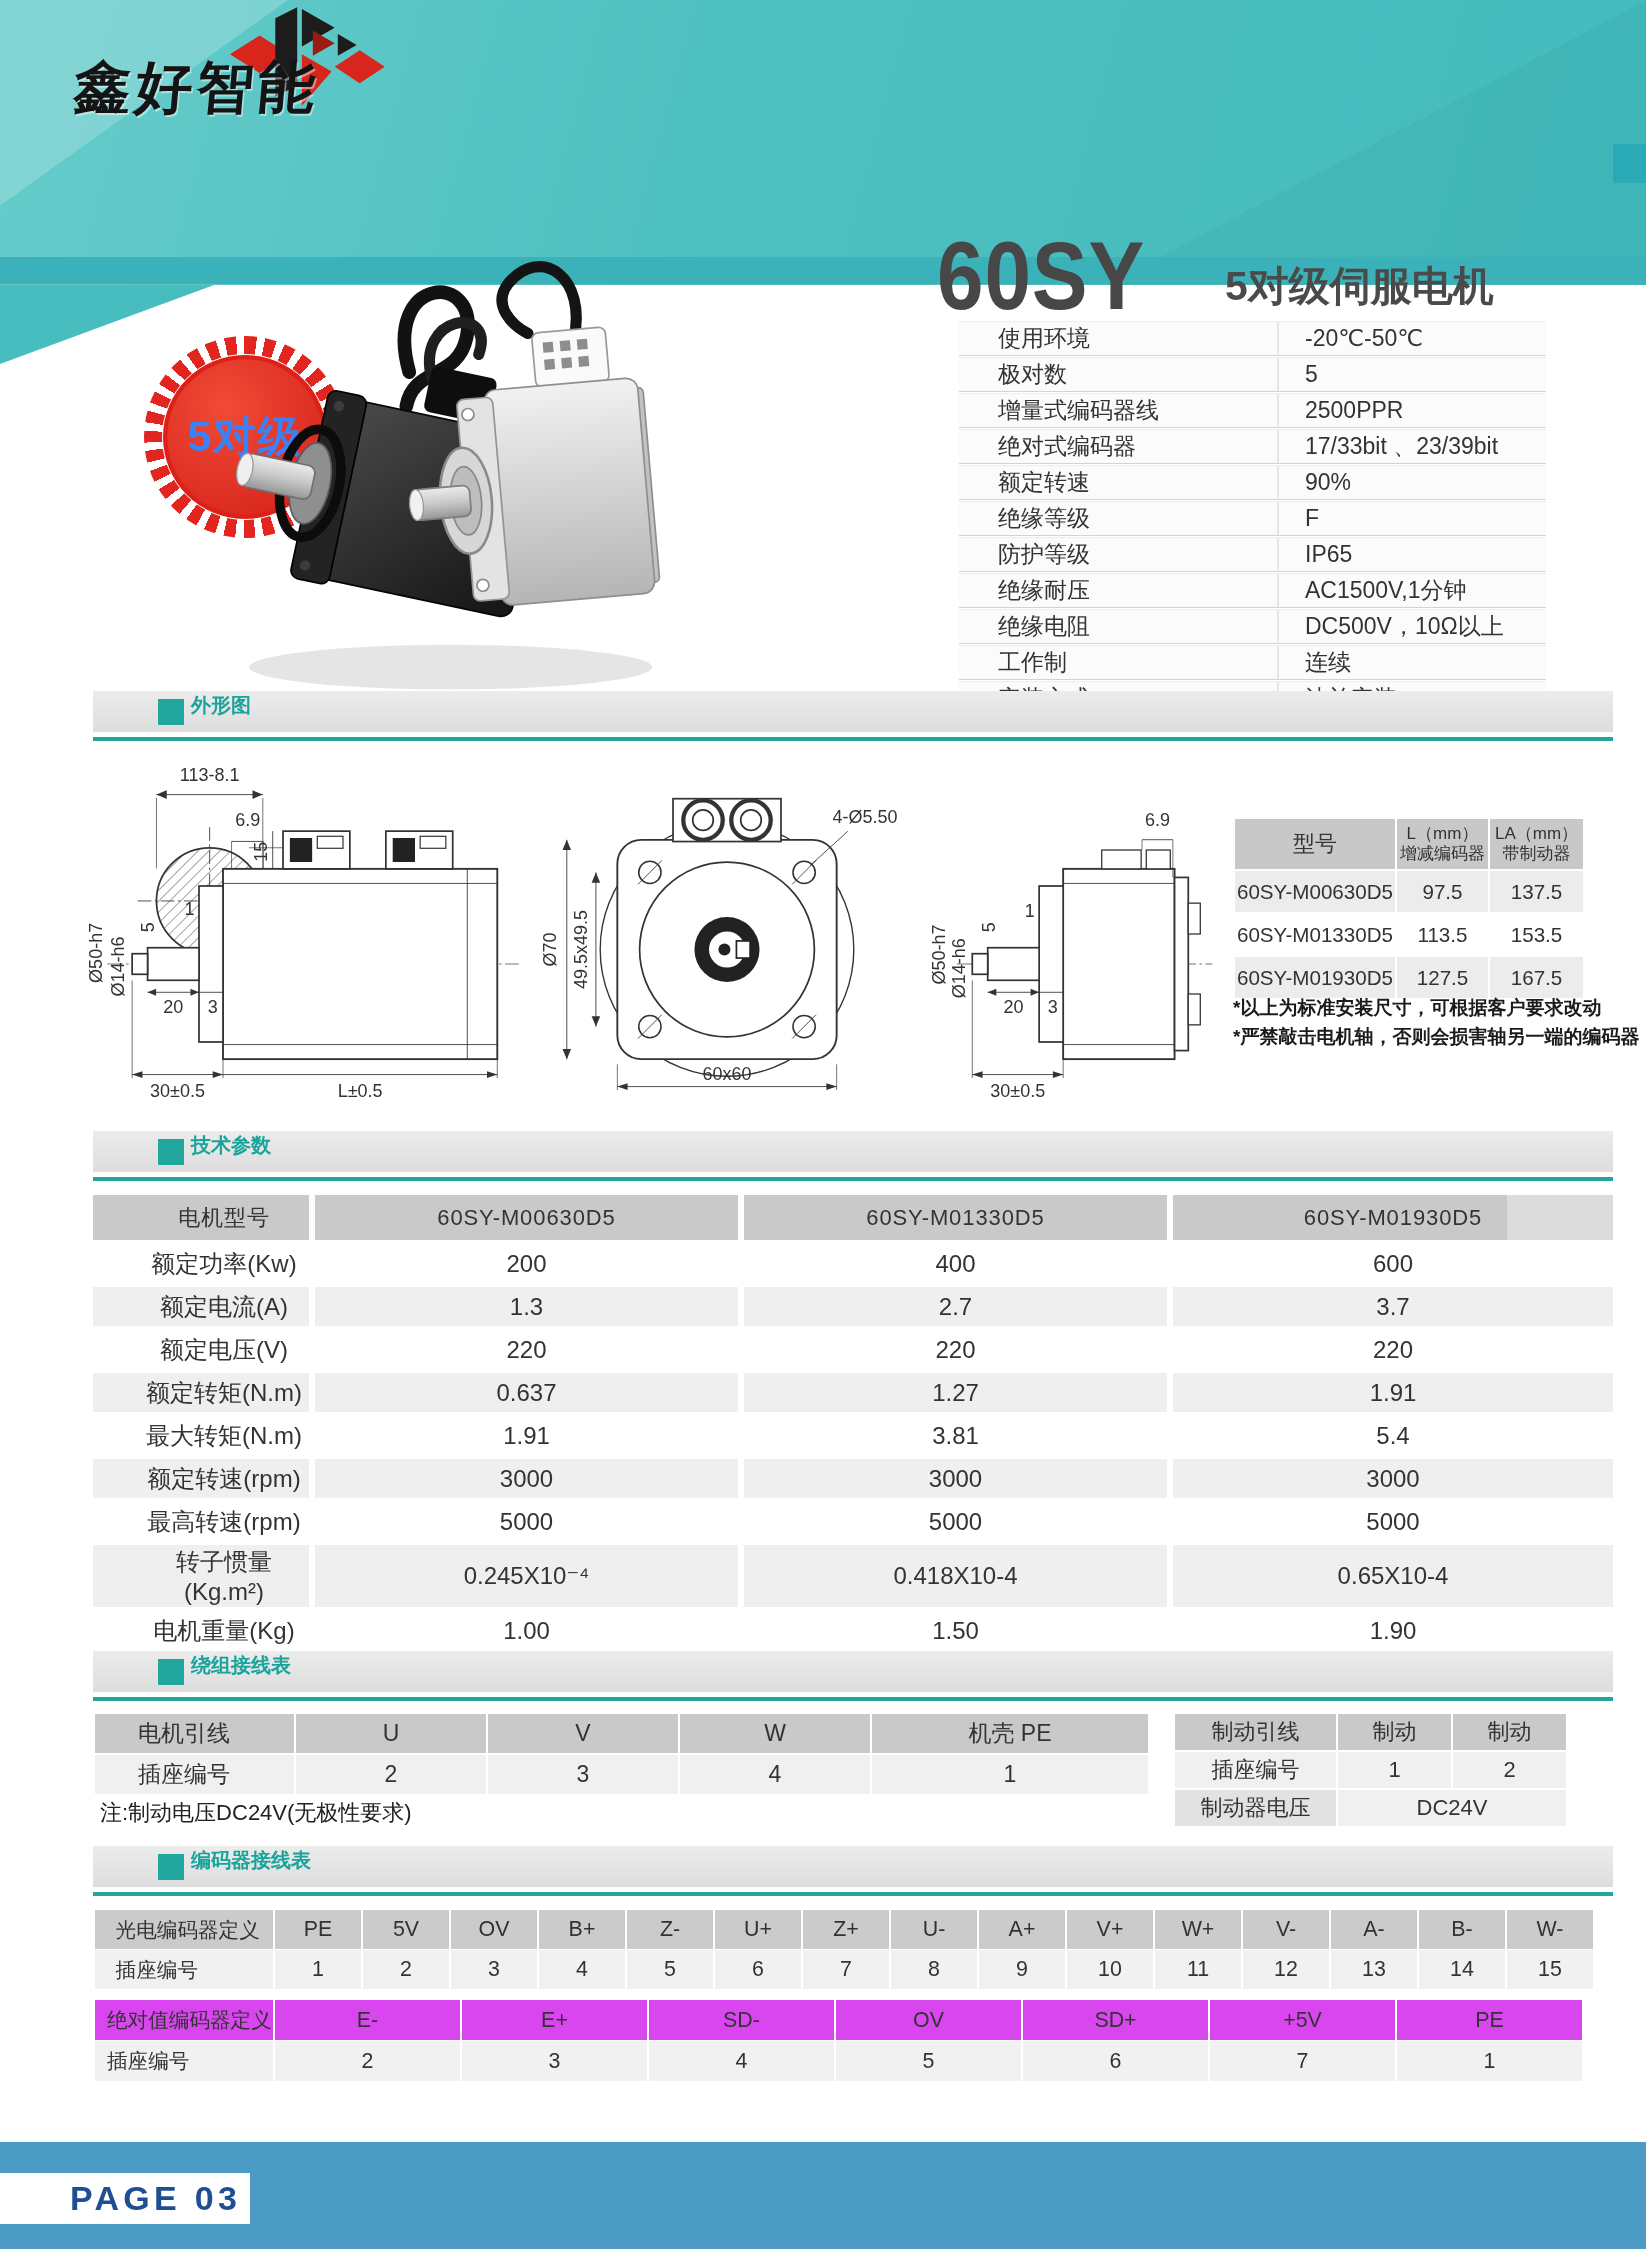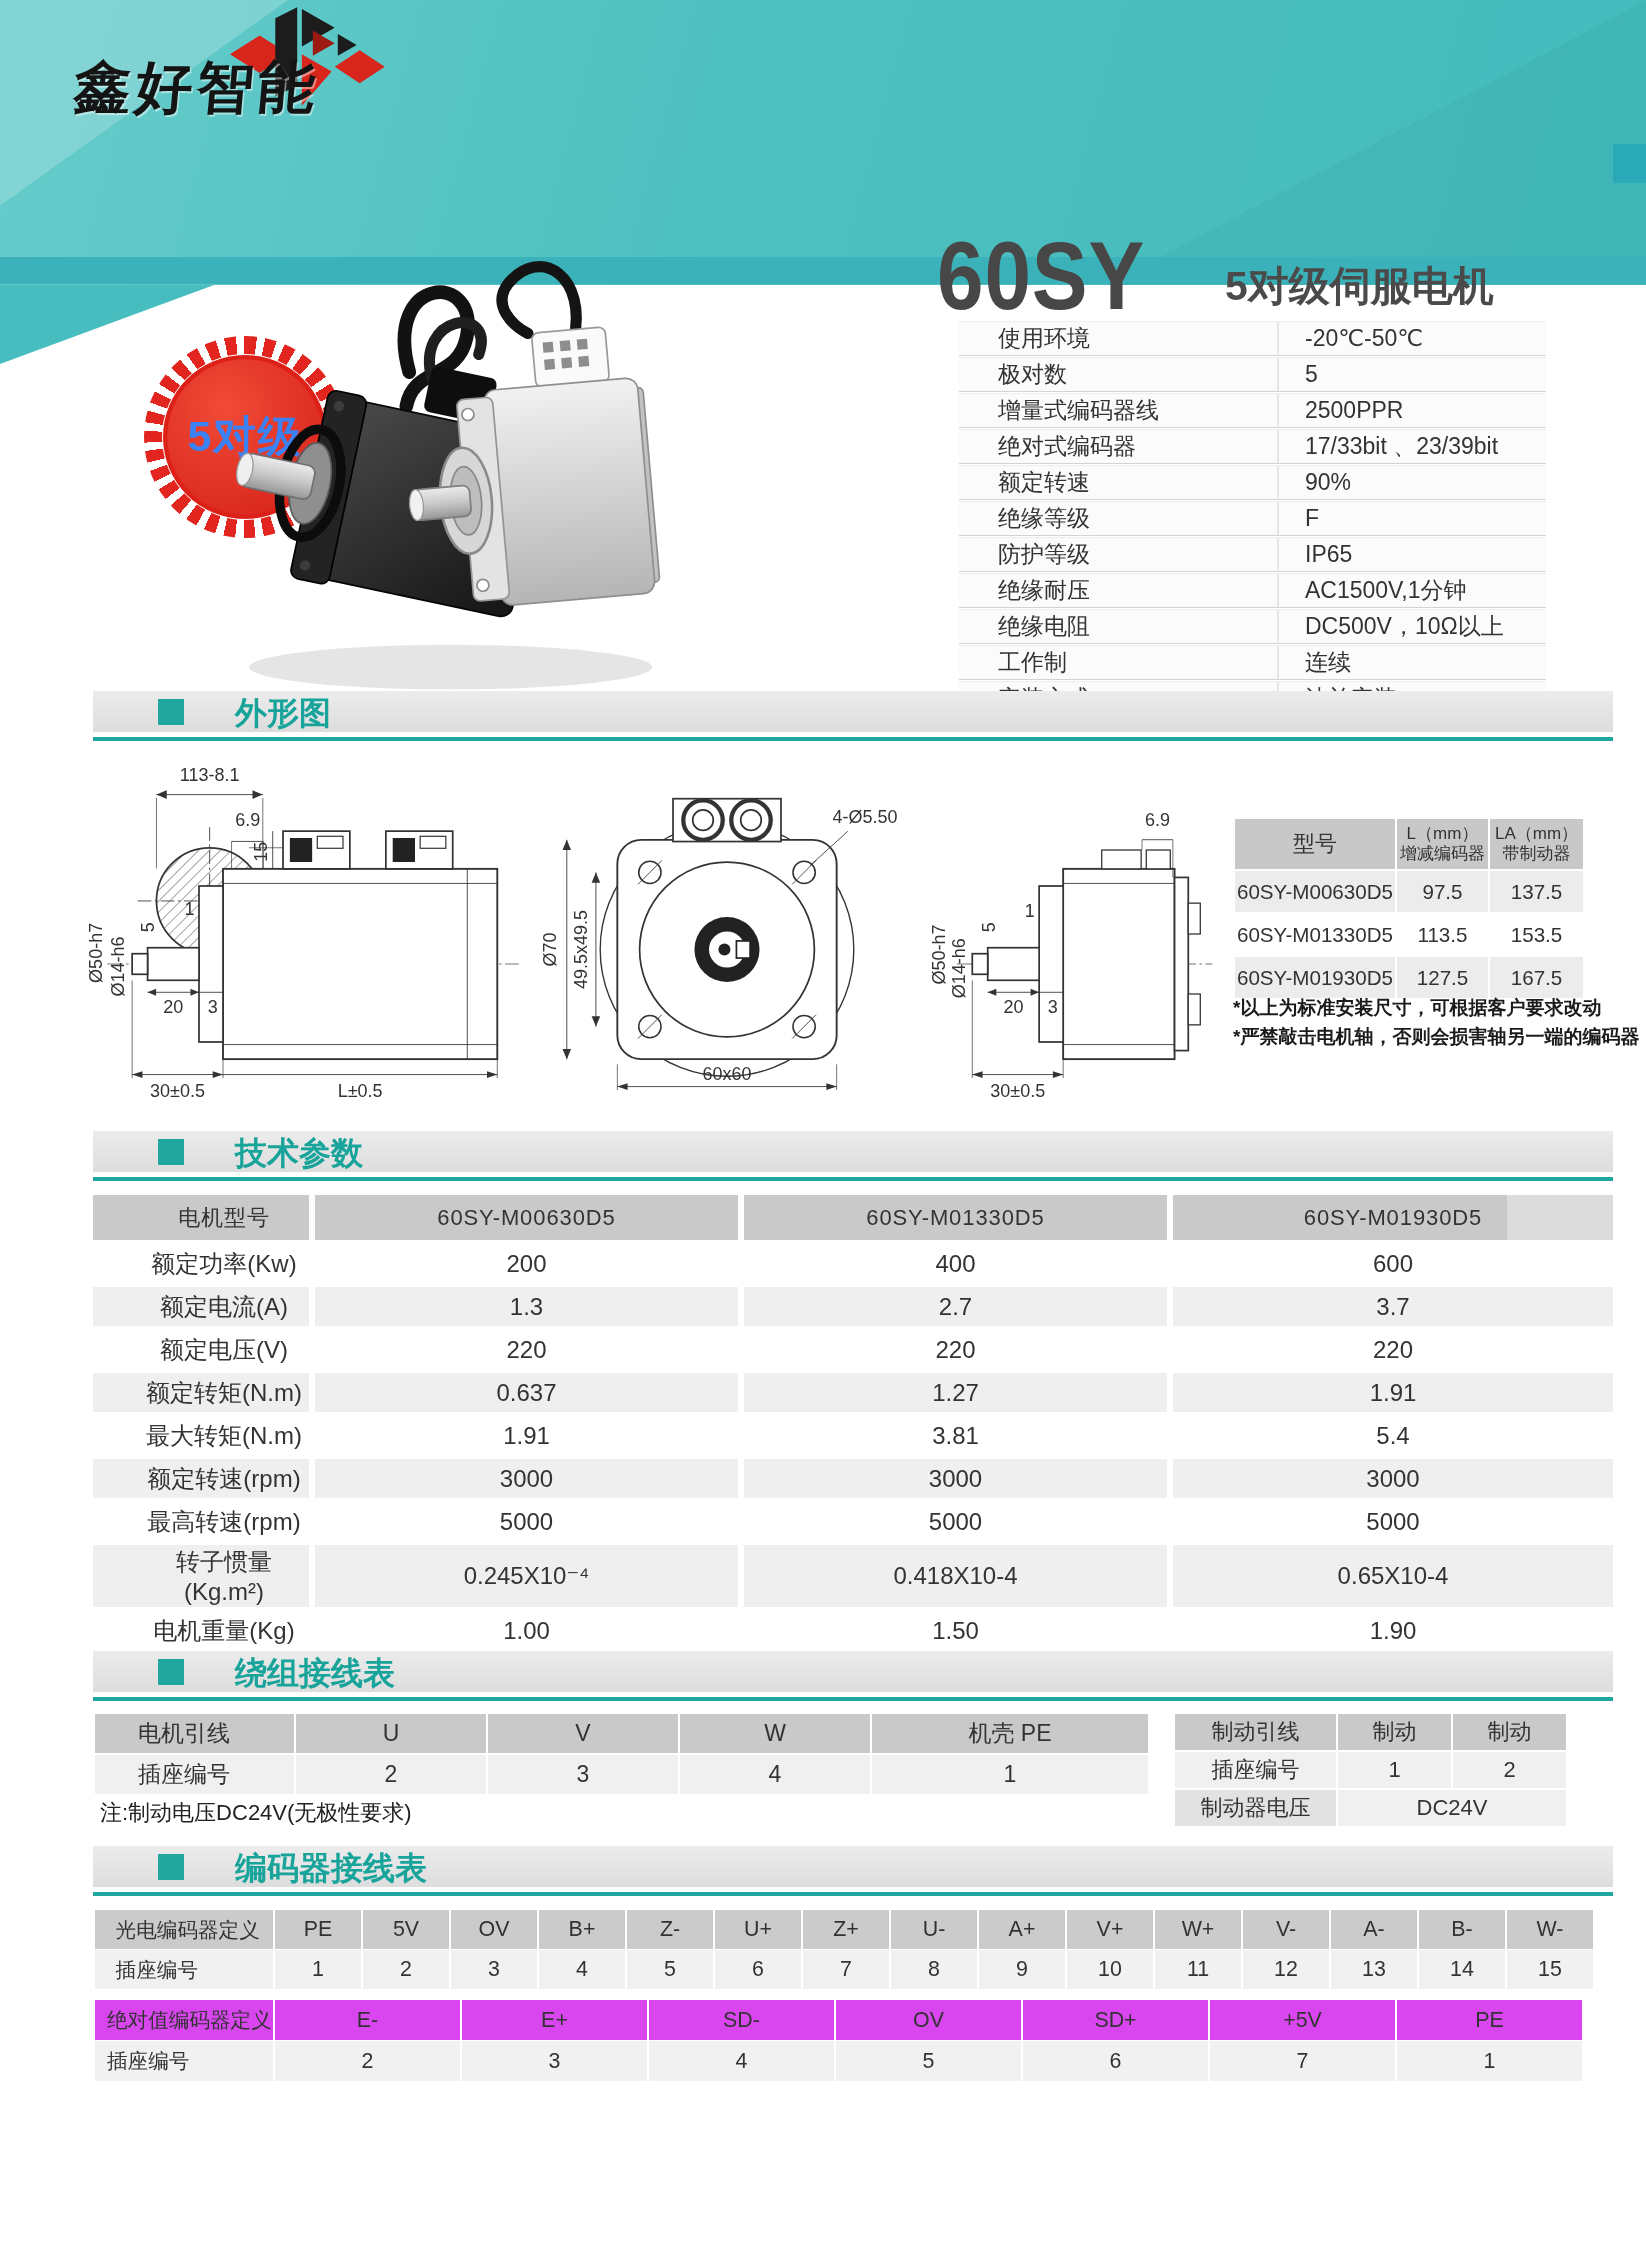--- a/index.html
+++ b/index.html
@@ -36,21 +36,21 @@
   table{border-collapse:separate;}
   td{vertical-align:middle;}
   .spec-table{position:absolute;left:959px;top:319px;width:587px;border-spacing:0 3.4px;font-size:23px;}
   .spec-table td{height:30px;background:#fbfbfb;box-shadow:0 0.9px 0 #cfcfcf,0 -0.9px 0 #ececec;}
   .spec-table td:first-child{width:278px;padding-left:39px;border-right:2.6px solid #e6e6e6;}
   .spec-table td:last-child{padding-left:26px;}
   
   .section{position:absolute;left:93px;width:1520px;height:41px;}
   .section .bar{position:absolute;inset:0;background:linear-gradient(#ececec,#dddddd);}
   .section .sq{position:absolute;left:65px;top:7.7px;width:26px;height:26px;background:#21a79e;}
-  .section .t{position:absolute;left:98px;top:0.9px;font-size:32px;font-weight:900;color:#18a49b;margin-left:44px;}
+  .section .t{position:absolute;left:98px;top:0.9px;font-size:20px;font-weight:900;color:#18a49b;}
   .section .ul{position:absolute;left:0;bottom:-8.6px;width:100%;height:3.4px;background:#21a79e;
                box-shadow:0 -3.4px 0 #ffffff;}
   
   .drawing{position:absolute;}
   .drawing text{font-family:"Liberation Sans","DejaVu Sans",sans-serif;fill:#333;font-size:21px;}
   
   .dim-table{position:absolute;left:1233px;top:817px;border-spacing:2.6px 2.6px;font-size:20.6px;}
   .dim-table td{text-align:center;height:39px;background:#ffffff;}
   .dim-table col.c1{width:160px}.dim-table col.c2{width:91px}.dim-table col.c3{width:93px}
   .dim-table tr:first-child td{background:#c8c8c8;white-space:pre-line;font-size:17px;line-height:1.15;height:48px;}
@@ -645,15 +645,20 @@
           <td>3</td>
           <td>4</td>
           <td>5</td>
           <td>6</td>
           <td>7</td>
           <td>1</td>
         </tr>
       </tbody>
   </table>
 
+  <div class="footer">
+    <div class="page-tab">
+      <span>PAGE 03</span>
+    </div>
+  </div>
 
 </div>
 
 
 </body></html>

